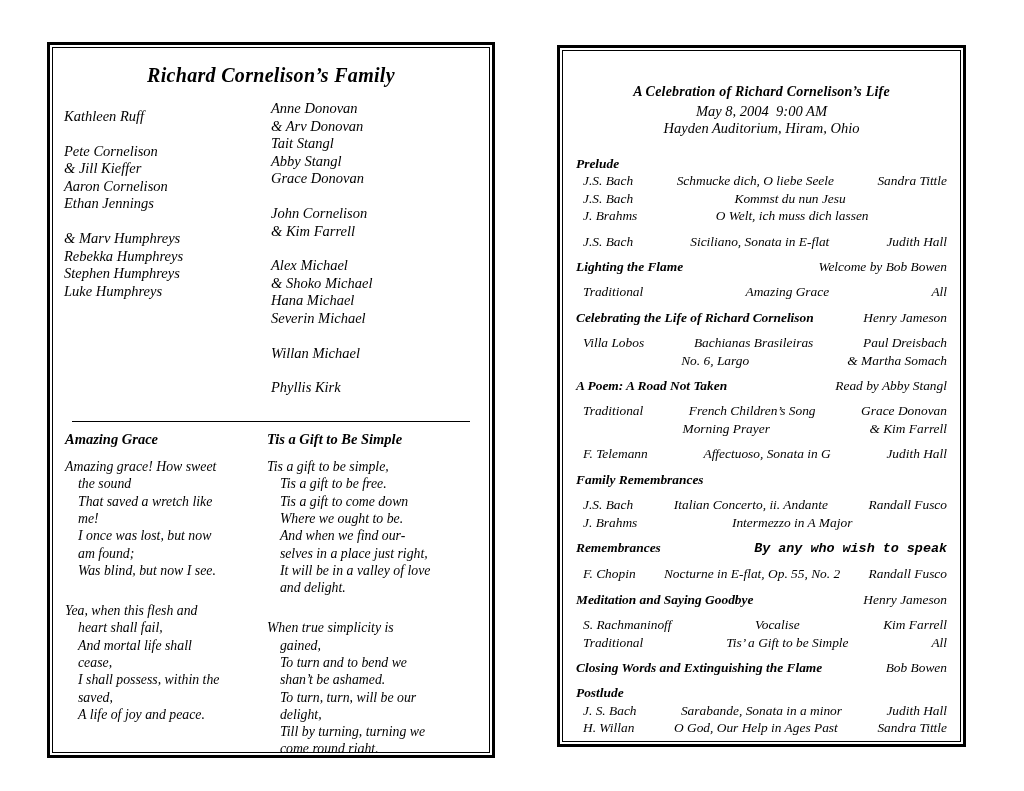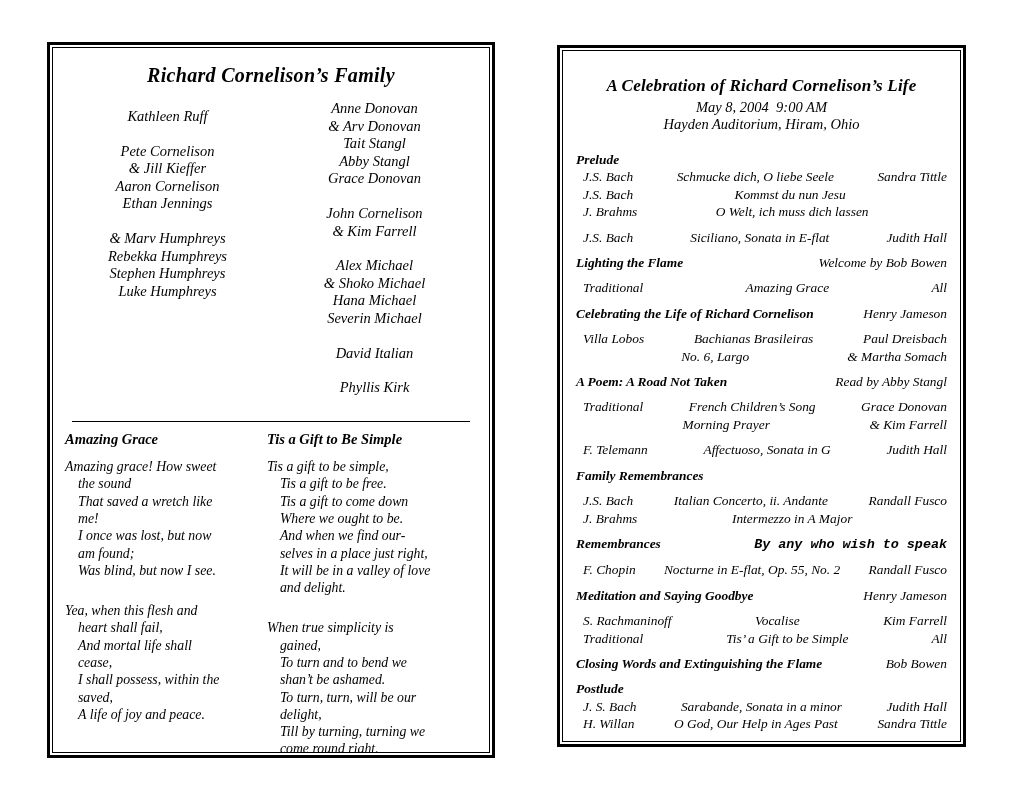--- a/index.html
+++ b/index.html
@@ -10,36 +10,36 @@
   }
   .page { position:absolute; border:3px solid #000; padding:2px; background:#fff; box-sizing:border-box; }
   .page-inner { border:1px solid #000; width:100%; height:100%; box-sizing:border-box; overflow:hidden; background:#fff; }
   #left-page  { left:47px; top:42px;  width:448px; height:716px; }
   #right-page { left:557px; top:45px; width:409px; height:702px; }
 
   
   #left-page .page-inner { padding:6px 11px; }
   .lp-title { text-align:center; font-size:20px; font-weight:bold; margin-top:10px; letter-spacing:.3px; }
   .family { display:flex; margin-top:13px; }
-  .family-col { width:50%; text-align:center; font-size:14.5px; line-height:17.6px; }
+  .family-col { width:50%; font-size:14.5px; line-height:17.6px; }
   .family-col.colL { padding-top:8px; }
   .name-group { margin-bottom:17px; }
   .divider { border:none; border-top:1.5px solid #000; margin:7px 8px 9px 8px; }
   .hymns { display:flex; padding:0 1px; }
   .hymn-col { font-size:13.8px; line-height:17.3px; }
   .hymn-col.colL { width:48.5%; padding-right:4px; }
   .hymn-col.colR { width:51.5%; }
   .hymn-title { font-weight:bold; font-size:14.5px; margin-bottom:10px; }
   .stanza + .stanza { margin-top:23px; }
   .lyric-line { white-space:nowrap; }
   .lyric-line.cont { padding-left:13px; }
 
   
   #right-page .page-inner { padding:13px 13px; }
-  .rp-title { text-align:center; font-size:17px; font-weight:bold; margin-top:12px; letter-spacing:.2px; }
+  .rp-title { text-align:center; font-size:14px; font-weight:bold; margin-top:20px; letter-spacing:.2px; }
   .rp-sub { text-align:center; font-size:14.5px; line-height:17px; }
   .rp-sub.first { margin-top:3px; }
   .program { margin-top:19px; font-size:13.4px; }
   .p-row { display:flex; justify-content:space-between; align-items:baseline;
            line-height:16.4px; margin-top:9px; white-space:nowrap; }
   .p-row.tight { margin-top:1px; }
   .p-heading .p-left { font-weight:bold; }
   .p-right { text-align:right; }
   .p-right.bold { font-weight:bold;font-family:Liberation Mono, monospace; }
   .p-composer { padding-left:7px; }
@@ -82,21 +82,21 @@
             <div class="name-line">John Cornelison</div>
             <div class="name-line">&amp; Kim Farrell</div>
           </div>
           <div class="name-group">
             <div class="name-line">Alex Michael</div>
             <div class="name-line">&amp; Shoko Michael</div>
             <div class="name-line">Hana Michael</div>
             <div class="name-line">Severin Michael</div>
           </div>
           <div class="name-group">
-            <div class="name-line">David Italian</div>
+            <div class="name-line">Willan Michael</div>
           </div>
           <div class="name-group">
             <div class="name-line">Phyllis Kirk</div>
           </div>
         </div>
     </div>
     <hr class="divider">
     <div class="hymns" id="hymns">
         <div class="hymn-col colL">
           <div class="hymn-title">Amazing Grace</div>

